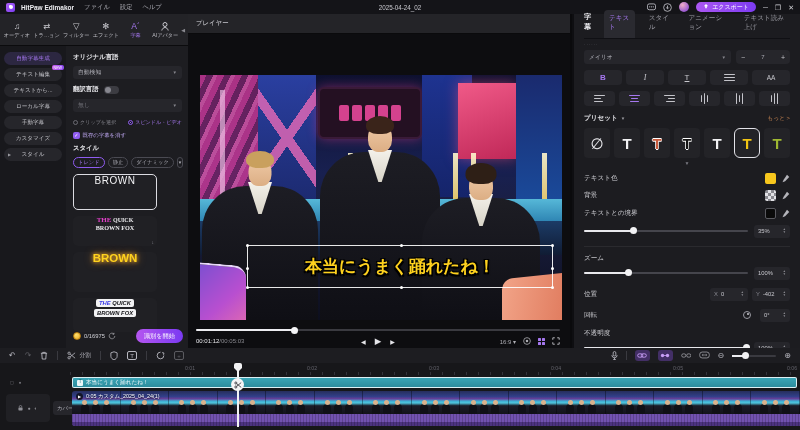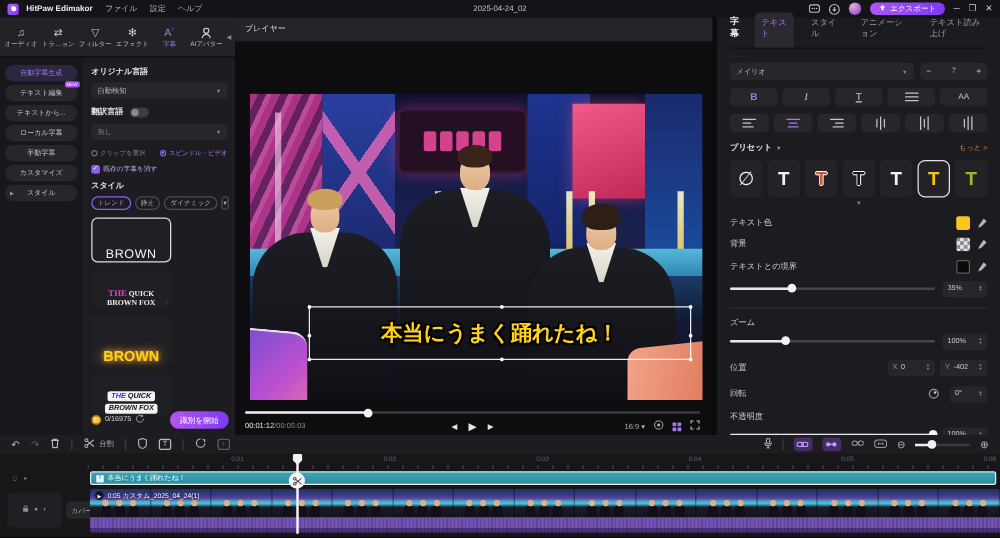--- a/index.html
+++ b/index.html
@@ -44,21 +44,21 @@
 .radio{display:flex;align-items:center;gap:2px;white-space:nowrap}
 .rdot{width:5px;height:5px;border-radius:50%;border:1px solid #6a6a72}
 .radio.on{color:#a678f0}
 .radio.on .rdot{border-color:#8f5cf0;background:radial-gradient(circle,#8f5cf0 40%,transparent 45%)}
 .checkrow{display:flex;align-items:center;gap:3px;margin-top:6px;font-size:5.4px;color:#bfa8f2}
 .cbox{width:6.5px;height:6.5px;border-radius:2px;background:#8f5cf0;color:#fff;font-size:5px;display:flex;align-items:center;justify-content:center;line-height:1}
 .stylepills{display:flex;gap:3px;margin-top:3px;align-items:center}
 .pillbtn{height:11px;padding:0 4px;border:1px solid #4a4a52;border-radius:6px;font-size:5.3px;color:#aeaeb6;display:flex;align-items:center;white-space:nowrap}
 .pillbtn.on{border-color:#8f5cf0;color:#a678f0}
 .chevbtn{width:11px;height:11px;border:1px solid #4a4a52;border-radius:3px;color:#aeaeb6;font-size:4.5px;display:flex;align-items:center;justify-content:center}
-.card{width:64px;background:#202024;border-radius:5px;display:flex;flex-direction:column;align-items:center;justify-content:flex-end;margin-top:6px;position:relative}
+.card{width:84px;background:#202024;border-radius:5px;display:flex;flex-direction:column;align-items:center;justify-content:flex-start;margin-top:6px;position:relative}
 .card.c1{height:36px;border:1.5px solid #dcdce2}
 .card.c1 .t{font-size:10px;color:#f2f2f4;letter-spacing:.5px}
 .serif{font-family:"Liberation Serif","DejaVu Serif",serif}
 .card.c2{height:30px}
 .card.c2 .l1{font-size:6px;color:#ededf0;font-weight:bold}
 .card.c2 .l1 b{color:#e040c8;font-size:7px}
 .card.c2 .l2{font-size:6.2px;color:#ededf0;font-weight:bold}
 .card.c2 .dl{position:absolute;right:3px;bottom:1px;font-size:5px;color:#8a8a92}
 .card.c3{height:40px}
 .card.c3 .t{font-size:11.5px;font-weight:bold;color:#ffd21e;text-shadow:0 0 4px rgba(255,190,40,.95),0 0 9px rgba(255,150,60,.7)}

